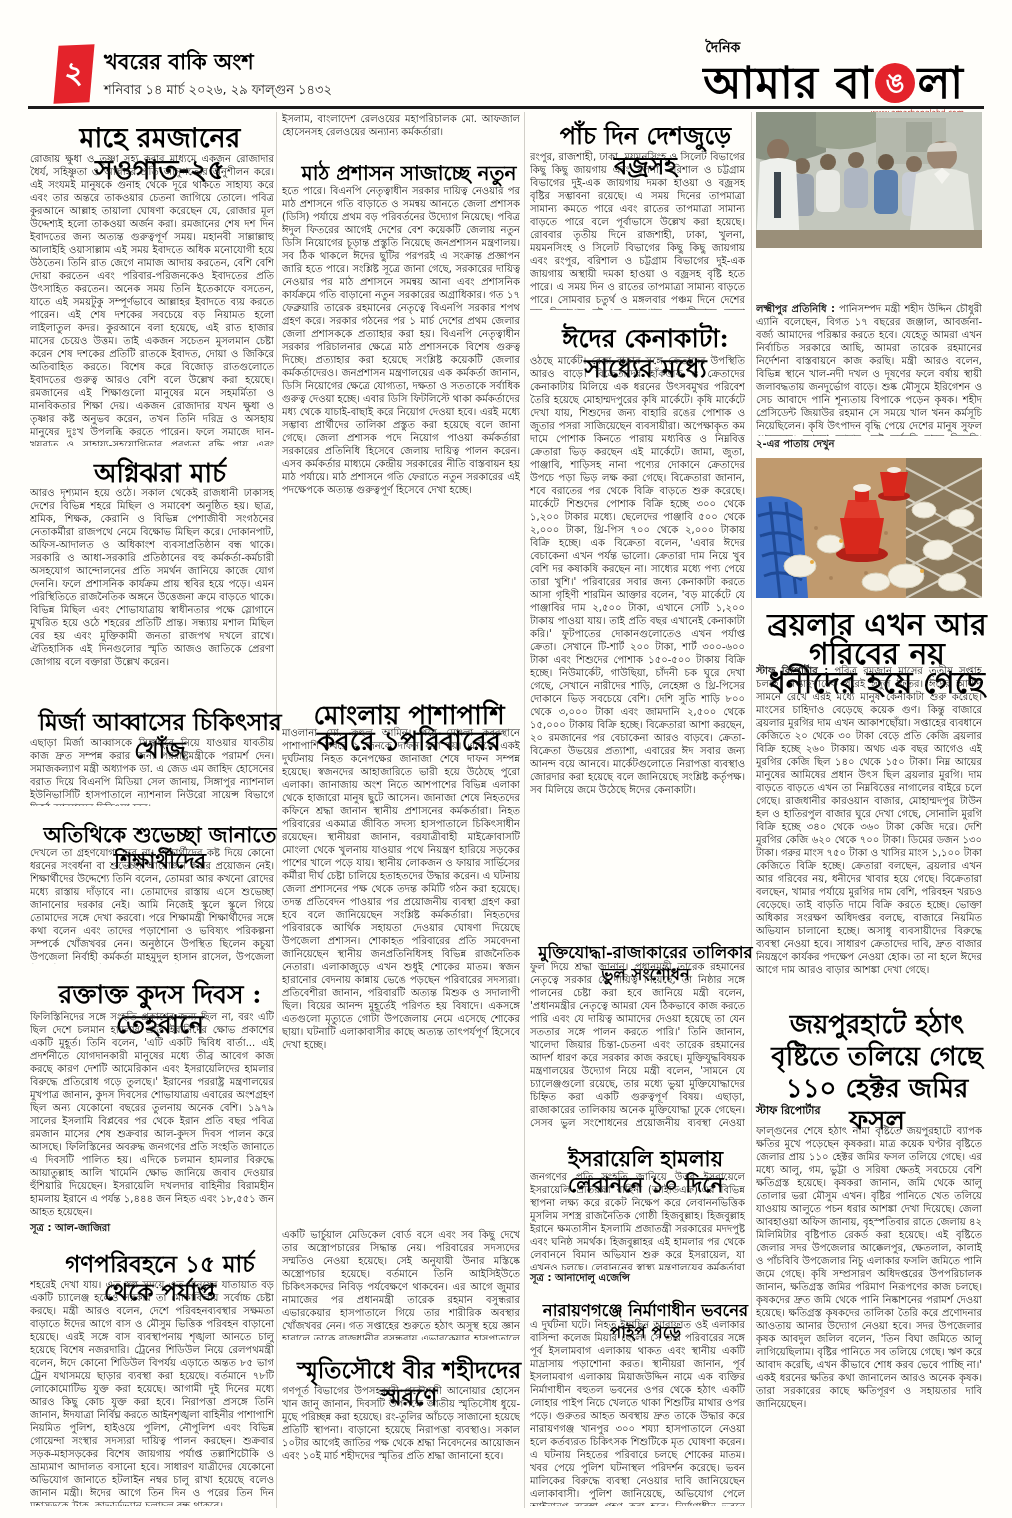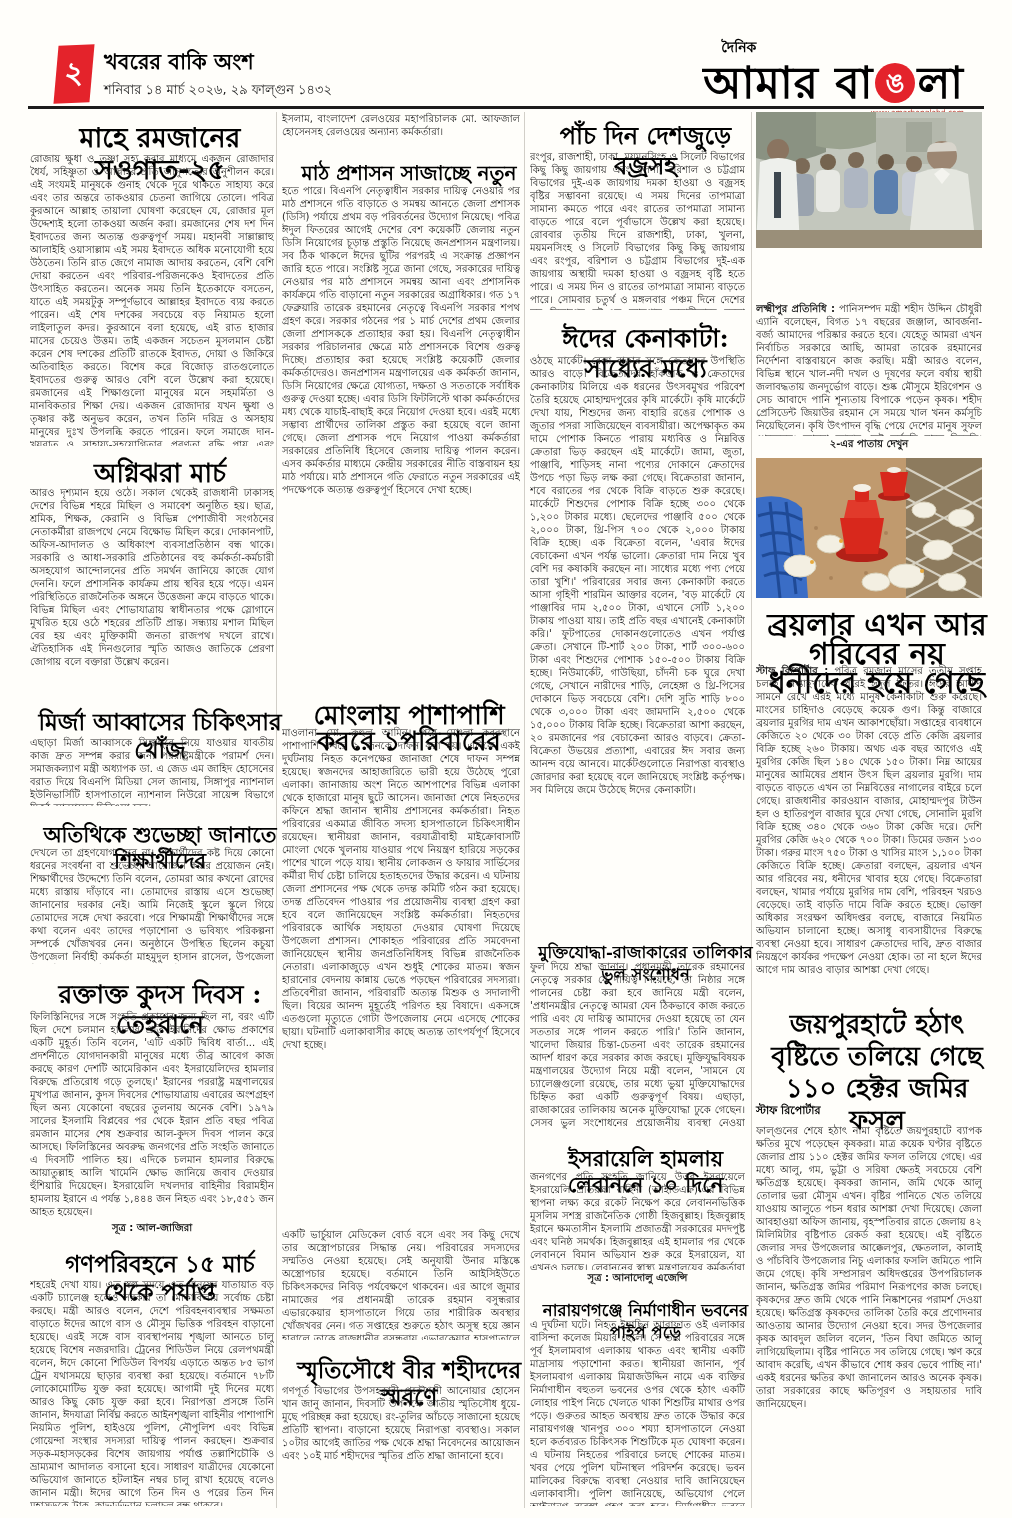--- a/index.html
+++ b/index.html
@@ -6,36 +6,36 @@
   .page{position:relative;width:1012px;height:1518px;margin:0 auto;background:#fffefa;
         font-family:"DejaVu Sans",sans-serif;color:#161616;overflow:hidden;}
   
   .pagenum{position:absolute;left:56px;top:45px;width:36px;height:58px;background:#e4232b;
            color:#fff;display:flex;align-items:center;justify-content:center;
            font-size:30px;font-weight:bold;transform:skew(-5deg,-2deg);}
   .sect{position:absolute;left:104px;top:46px;font-size:21px;font-weight:bold;
         font-family:"DejaVu Serif",serif;color:#000;}
   .dateline{position:absolute;left:104px;top:80px;font-size:13px;color:#222;}
   .masthead{position:absolute;right:48px;top:36px;text-align:left;}
-  .daily{font-size:14px;font-weight:bold;color:#000;margin-left:18px;}
+  .daily{font-size:14px;font-weight:bold;color:#000;margin-left:2px;}
   .brand{font-size:44px;line-height:46px;font-weight:bold;color:#000;
          font-family:"DejaVu Serif",serif;letter-spacing:1px;display:flex;align-items:center;}
   .brandcircle{display:inline-flex;width:40px;height:40px;border-radius:50%;background:#e4232b;
          color:#fff;font-size:26px;align-items:center;justify-content:center;margin:0 2px;}
   .site{font-size:7.5px;color:#b5352a;text-align:right;margin-top:2px;}
   .hrule{position:absolute;left:28px;right:28px;top:106px;height:2.5px;background:#1c1c1c;}
   
   .vrule{position:absolute;top:112px;bottom:10px;width:1px;background:#d2cfc8;}
   
   .hl{position:absolute;margin:8px;font-family:"DejaVu Serif",serif;font-weight:bold;color:#000;
       text-align:center;width:100%;}
   .art{position:absolute;}
   .bd{font-size:10px;line-height:13px;text-align:justify;color:#1d1d1d;overflow:hidden;}
   .byl{font-weight:bold;}
-  .src{font-size:10px;font-weight:bold;text-align:center;}
+  .src{font-size:10px;font-weight:bold;text-align:left;}
   .cap{font-size:10px;line-height:13px;text-align:justify;color:#1d1d1d;overflow:hidden;}
   .bylline{font-size:11px;font-weight:bold;color:#000;}
   .photo{position:absolute;overflow:hidden;background:#b9b9b2;}
   svg{display:block;}
 </style>
 </head>
 <body>
 
 <div class="page">
 

